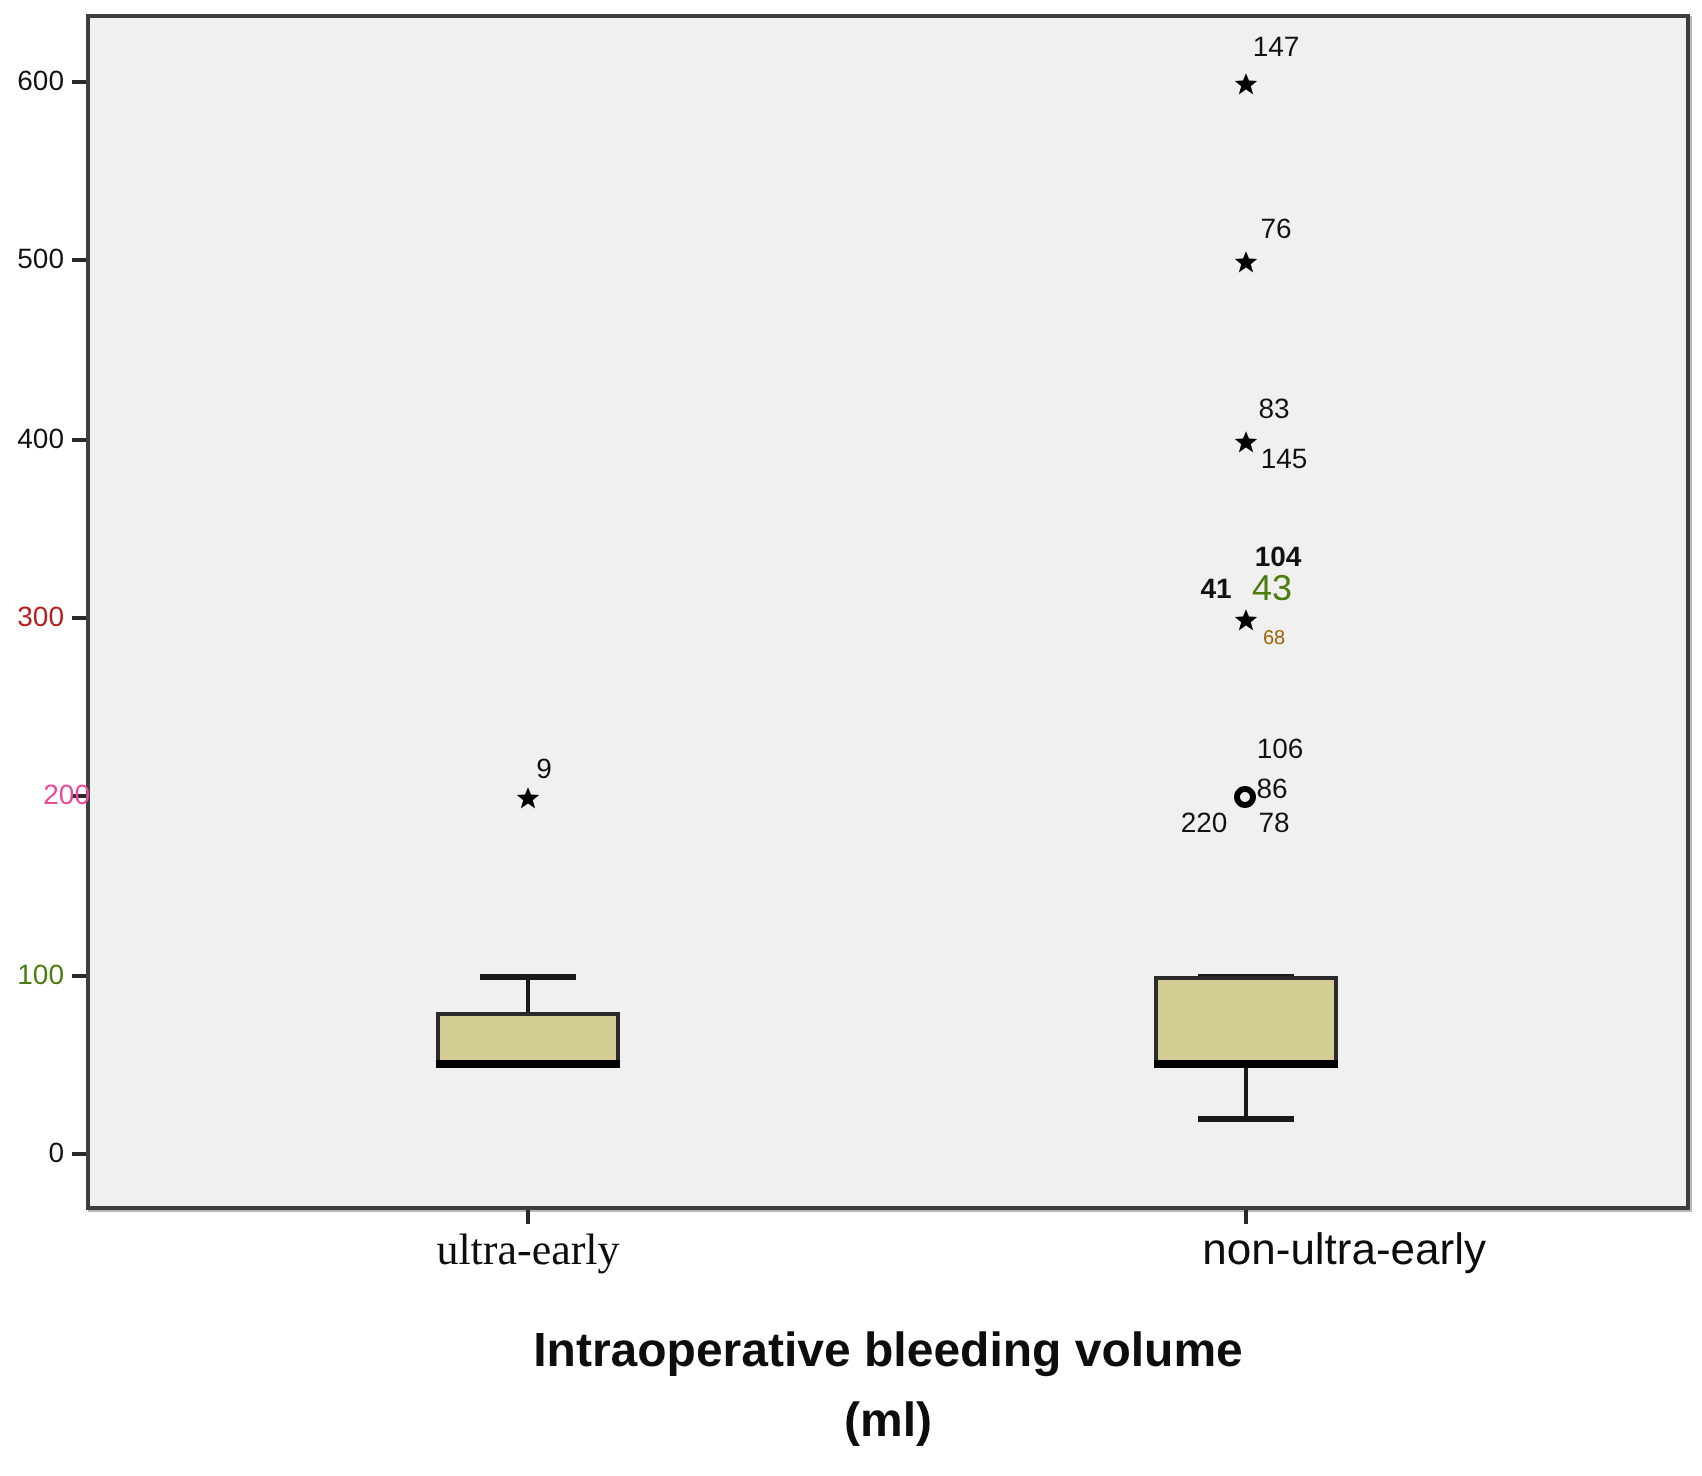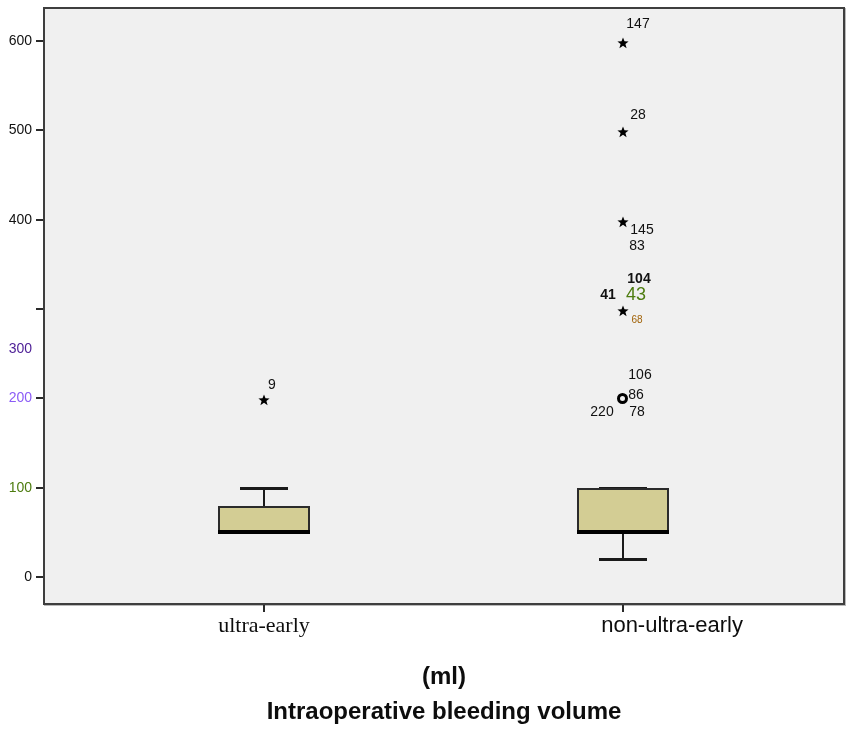--- a/index.html
+++ b/index.html
@@ -40,23 +40,23 @@
 <body>
 
 <div id="figure-root">
   <div id="plot-area"></div>
   <div id="chart-layer">
       <div class="gen" style="left: 36px; top: 576px; width: 7px; height: 2px; background: rgb(42, 42, 42);"></div>
       <div class="gen" style="left: 0px; top: 568px; width: 32px; text-align: right; font-size: 14px; line-height: 16px; color: rgb(17, 17, 17);">0</div>
       <div class="gen" style="left: 36px; top: 487px; width: 7px; height: 2px; background: rgb(42, 42, 42);"></div>
       <div class="gen" style="left: 0px; top: 479px; width: 32px; text-align: right; font-size: 14px; line-height: 16px; color: #4d7c0f;">100</div>
       <div class="gen" style="left: 36px; top: 397px; width: 7px; height: 2px; background: rgb(42, 42, 42);"></div>
-      <div class="gen" style="left: 0px; top: 389px; width: 32px; text-align: right; font-size: 14px; line-height: 16px; color: #8b5cf6;">200</div>
+      <div class="gen" style="left: 0px; top: 389px; width: 32px; text-align: right; font-size: 14px; line-height: 16px; color: #ec4899; padding-left: 13px;">200</div>
       <div class="gen" style="left: 36px; top: 308px; width: 7px; height: 2px; background: rgb(42, 42, 42);"></div>
-      <div class="gen" style="left: 0px; top: 300px; width: 32px; text-align: right; font-size: 14px; line-height: 16px; color: #4c1d95; margin-top: 40px;">300</div>
+      <div class="gen" style="left: 0px; top: 300px; width: 32px; text-align: right; font-size: 14px; line-height: 16px; color: #b91c1c;">300</div>
       <div class="gen" style="left: 36px; top: 219px; width: 7px; height: 2px; background: rgb(42, 42, 42);"></div>
       <div class="gen" style="left: 0px; top: 211px; width: 32px; text-align: right; font-size: 14px; line-height: 16px; color: rgb(17, 17, 17);">400</div>
       <div class="gen" style="left: 36px; top: 129px; width: 7px; height: 2px; background: rgb(42, 42, 42);"></div>
       <div class="gen" style="left: 0px; top: 121px; width: 32px; text-align: right; font-size: 14px; line-height: 16px; color: rgb(17, 17, 17);">500</div>
       <div class="gen" style="left: 36px; top: 40px; width: 7px; height: 2px; background: rgb(42, 42, 42);"></div>
       <div class="gen" style="left: 0px; top: 32px; width: 32px; text-align: right; font-size: 14px; line-height: 16px; color: rgb(17, 17, 17);">600</div>
       <div class="gen" style="left: 263px; top: 488px; width: 2px; height: 18px; background: rgb(26, 26, 26);"></div>
       <div class="gen" style="left: 240px; top: 487px; width: 48px; height: 3px; background: rgb(26, 26, 26);"></div>
       <div class="gen" style="left: 218px; top: 506px; width: 92px; height: 26px; box-sizing: border-box; background: rgb(211, 205, 148); border: 2px solid rgb(43, 43, 43);"></div>
       <div class="gen" style="left: 218px; top: 530px; width: 92px; height: 4px; background: rgb(0, 0, 0);"></div>
@@ -71,38 +71,38 @@
       <div class="gen" style="left: 599px; top: 558px; width: 48px; height: 3px; background: rgb(26, 26, 26);"></div>
       <div class="gen" style="left: 577px; top: 488px; width: 92px; height: 44px; box-sizing: border-box; background: rgb(211, 205, 148); border: 2px solid rgb(43, 43, 43);"></div>
       <div class="gen" style="left: 577px; top: 530px; width: 92px; height: 4px; background: rgb(0, 0, 0);"></div>
       <div class="gen" style="left: 617px; top: 35px; width: 12px; height: 12px;"><svg width="12" height="12" viewBox="0 0 12 12">
           <polygon points="6,0.6 7.5,4.3 11.6,4.5 8.4,7.1 9.6,11.3 6,8.8 2.4,11.3 3.6,7.1 0.4,4.5 4.5,4.3" fill="#000"></polygon>
         </svg></div>
       <div class="gen" style="left: 618px; top: 15px; width: 40px; text-align: center; font-size: 14px; line-height: 16px; color: rgb(17, 17, 17);">147</div>
       <div class="gen" style="left: 617px; top: 124px; width: 12px; height: 12px;"><svg width="12" height="12" viewBox="0 0 12 12">
           <polygon points="6,0.6 7.5,4.3 11.6,4.5 8.4,7.1 9.6,11.3 6,8.8 2.4,11.3 3.6,7.1 0.4,4.5 4.5,4.3" fill="#000"></polygon>
         </svg></div>
-      <div class="gen" style="left: 618px; top: 106px; width: 40px; text-align: center; font-size: 14px; line-height: 16px; color: rgb(17, 17, 17);">28</div>
+      <div class="gen" style="left: 618px; top: 106px; width: 40px; text-align: center; font-size: 14px; line-height: 16px; color: rgb(17, 17, 17);">76</div>
       <div class="gen" style="left: 617px; top: 214px; width: 12px; height: 12px;"><svg width="12" height="12" viewBox="0 0 12 12">
           <polygon points="6,0.6 7.5,4.3 11.6,4.5 8.4,7.1 9.6,11.3 6,8.8 2.4,11.3 3.6,7.1 0.4,4.5 4.5,4.3" fill="#000"></polygon>
         </svg></div>
-      <div class="gen" style="left: 617px; top: 196px; width: 40px; text-align: center; font-size: 14px; line-height: 16px; color: rgb(17, 17, 17); margin-top: 41px;">83</div>
+      <div class="gen" style="left: 617px; top: 196px; width: 40px; text-align: center; font-size: 14px; line-height: 16px; color: rgb(17, 17, 17);">83</div>
       <div class="gen" style="left: 622px; top: 221px; width: 40px; text-align: center; font-size: 14px; line-height: 16px; color: rgb(17, 17, 17);">145</div>
       <div class="gen" style="left: 617px; top: 303px; width: 12px; height: 12px;"><svg width="12" height="12" viewBox="0 0 12 12">
           <polygon points="6,0.6 7.5,4.3 11.6,4.5 8.4,7.1 9.6,11.3 6,8.8 2.4,11.3 3.6,7.1 0.4,4.5 4.5,4.3" fill="#000"></polygon>
         </svg></div>
       <div class="gen" style="left: 619px; top: 270px; width: 40px; text-align: center; font-size: 14px; line-height: 16px; color: rgb(17, 17, 17); font-weight: bold;">104</div>
       <div class="gen" style="left: 588px; top: 286px; width: 40px; text-align: center; font-size: 14px; line-height: 16px; color: rgb(17, 17, 17); font-weight: 700;">41</div>
       <div class="gen" style="left: 616px; top: 286px; width: 40px; text-align: center; font-size: 18px; line-height: 16px; color: #4d7c0f;">43</div>
       <div class="gen" style="left: 617px; top: 312px; width: 40px; text-align: center; font-size: 10px; line-height: 16px; color: #a16207;">68</div>
       <div class="gen" style="left: 617px; top: 393px; width: 11px; height: 11px; box-sizing: border-box; border: 3px solid rgb(0, 0, 0); border-radius: 50%;"></div>
       <div class="gen" style="left: 620px; top: 366px; width: 40px; text-align: center; font-size: 14px; line-height: 16px; color: rgb(17, 17, 17);">106</div>
       <div class="gen" style="left: 616px; top: 386px; width: 40px; text-align: center; font-size: 14px; line-height: 16px; color: rgb(17, 17, 17);">86</div>
       <div class="gen" style="left: 582px; top: 403px; width: 40px; text-align: center; font-size: 14px; line-height: 16px; color: rgb(17, 17, 17);">220</div>
       <div class="gen" style="left: 617px; top: 403px; width: 40px; text-align: center; font-size: 14px; line-height: 16px; color: rgb(17, 17, 17);">78</div>
       <div class="gen" style="left: 622px; top: 605px; width: 2px; height: 7px; background: rgb(42, 42, 42);"></div>
       <div class="gen" style="left: 503px; top: 611px; width: 240px; text-align: right; font-size: 22px; line-height: 28px; color: rgb(13, 13, 13);">non-ultra-early</div>
     </div>
   <div id="figure-title">
+    <div>Intraoperative bleeding volume</div>
     <div>(ml)</div>
-    <div>Intraoperative bleeding volume</div>
   </div>
 </div>
 
 </body></html>

